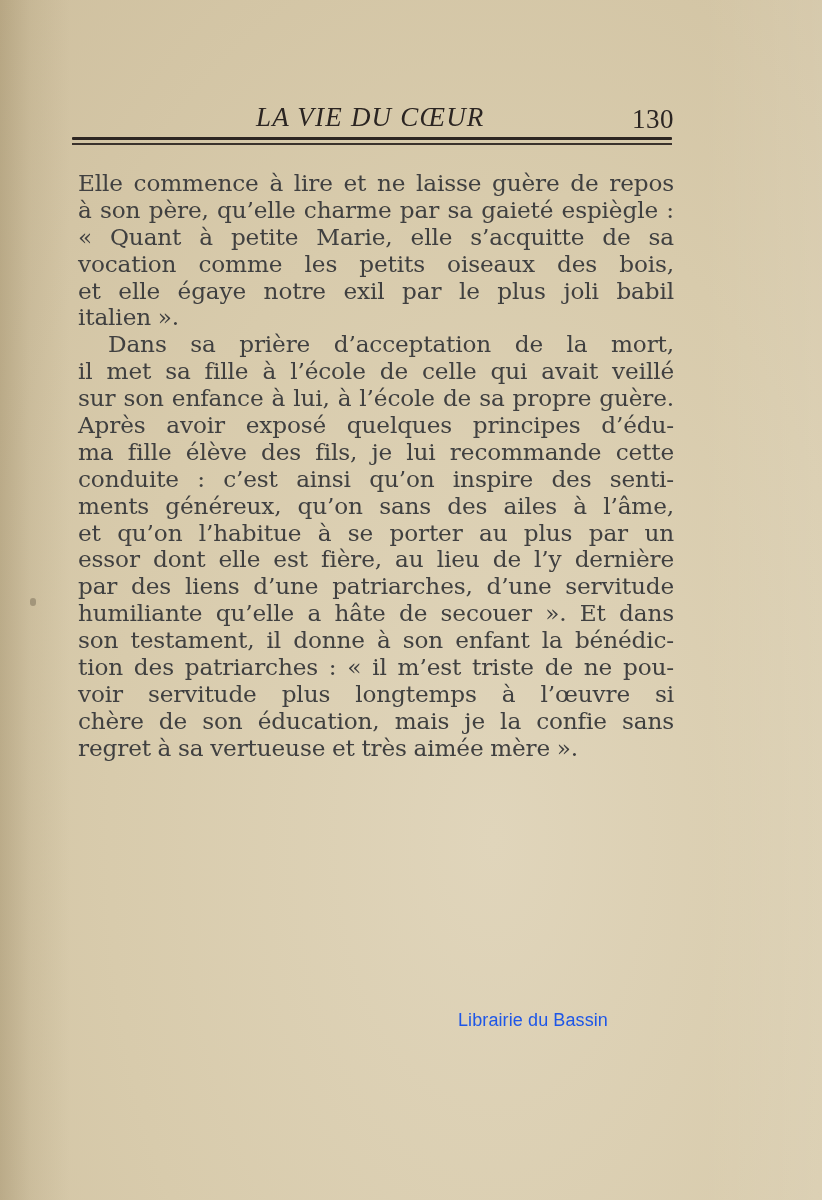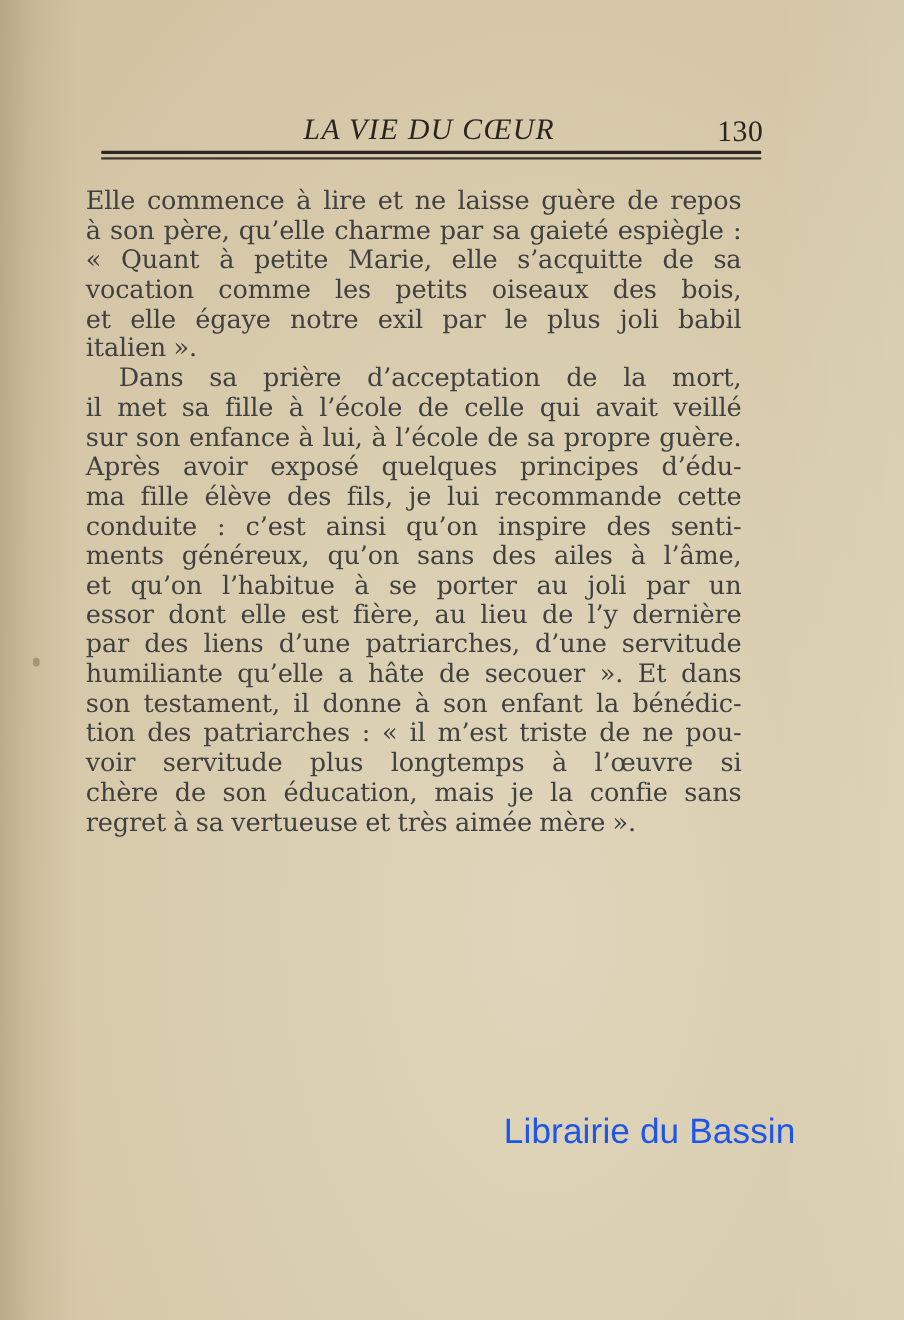--- a/index.html
+++ b/index.html
@@ -19,21 +19,21 @@
       font-family: "DejaVu Serif", "Liberation Serif", serif;
       color: #2a2420;
     }
     .page {
       position: absolute;
       left: 0; top: 0;
       width: 822px; height: 1200px;
     }
     .running-head {
       position: absolute;
-      left: 92px;
+      left: 72px;
       top: 100px;
       width: 600px;
       height: 40px;
     }
     .running-title {
       position: absolute;
       left: 184px;
       top: 2px;
       font-family: "Liberation Serif", "DejaVu Serif", serif;
       font-style: italic;
@@ -96,21 +96,21 @@
       text-align-last: left;
     }
     .line.indent {
       padding-left: 30px;
     }
     .watermark {
       position: absolute;
       left: 458px;
       top: 1010px;
       font-family: "Liberation Sans", "DejaVu Sans", sans-serif;
-      font-size: 32px;
+      font-size: 18px;
       color: #1d56e8;
       white-space: nowrap;
       letter-spacing: 0.1px;
     }
     .speck {
       position: absolute;
       left: 30px;
       top: 598px;
       width: 6px;
       height: 8px;
@@ -142,21 +142,21 @@
       <span class="line last">italien ».</span>
     </div>
     <div>
       <span class="line indent">Dans sa prière d’acceptation de la mort,</span>
       <span class="line">il met sa fille à l’école de celle qui avait veillé</span>
       <span class="line">sur son enfance à lui, à l’école de sa propre guère.</span>
       <span class="line">Après avoir exposé quelques principes d’édu-</span>
       <span class="line">ma fille élève des fils, je lui recommande cette</span>
       <span class="line">conduite : c’est ainsi qu’on inspire des senti-</span>
       <span class="line">ments généreux, qu’on sans des ailes à l’âme,</span>
-      <span class="line">et qu’on l’habitue à se porter au joli par un</span>
+      <span class="line">et qu’on l’habitue à se porter au plus par un</span>
       <span class="line">essor dont elle est fière, au lieu de l’y dernière</span>
       <span class="line">par des liens d’une patriarches, d’une servitude</span>
       <span class="line">humiliante qu’elle a hâte de secouer ». Et dans</span>
       <span class="line">son testament, il donne à son enfant la bénédic-</span>
       <span class="line">tion des patriarches : « il m’est triste de ne pou-</span>
       <span class="line">voir servitude plus longtemps à l’œuvre si</span>
       <span class="line">chère de son éducation, mais je la confie sans</span>
       <span class="line last">regret à sa vertueuse et très aimée mère ».</span>
     </div>
   </div>

